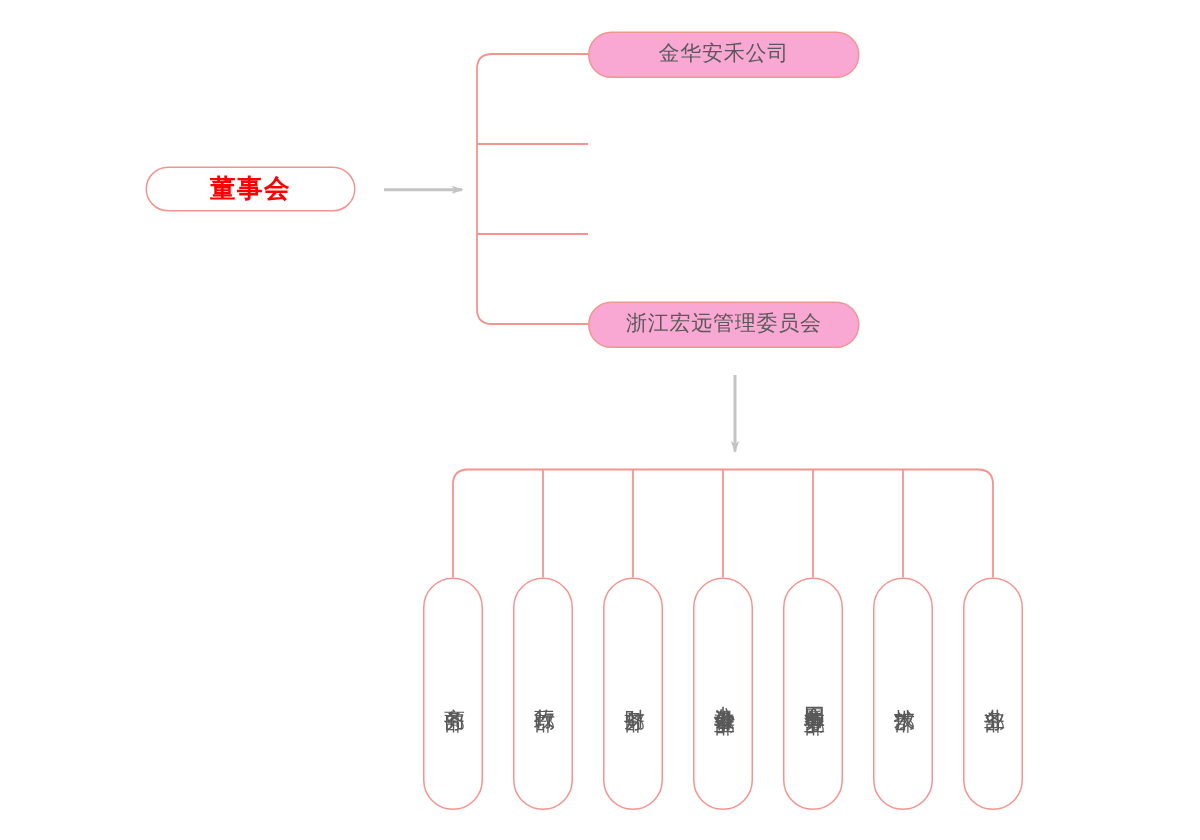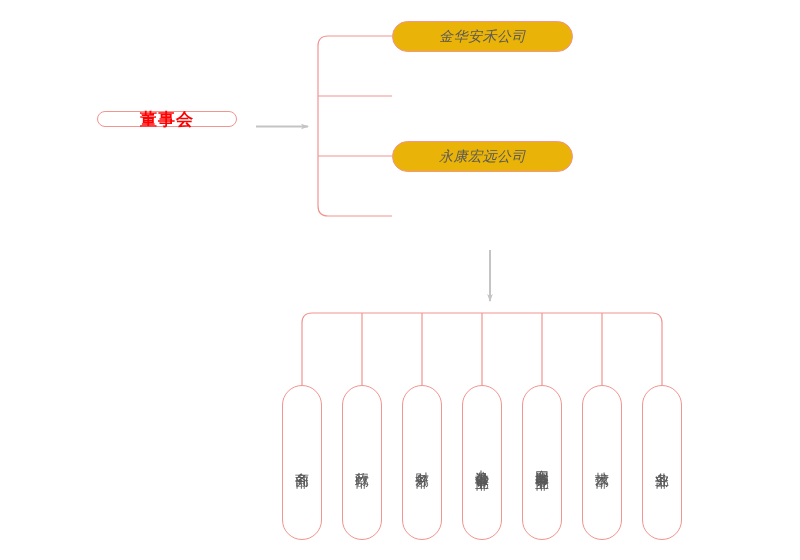--- a/index.html
+++ b/index.html
@@ -24,21 +24,21 @@
     width: 800px;
     height: 560px;
   }
 
   
   .node-root {
     position: absolute;
     left: 97px;
     top: 111px;
     width: 140px;
-    height: 16px;
+    height: 30px;
     border: 1.4px solid #f2948f;
     border-radius: 16px;
     background: #ffffff;
     display: flex;
     align-items: center;
     justify-content: center;
     box-sizing: border-box;
   }
   .node-root .label {
     color: #ff0000;
@@ -50,26 +50,25 @@
   }
 
   
   .node-sub {
     position: absolute;
     left: 392px;
     width: 181px;
     height: 31px;
     border: 1.2px solid #f2948f;
     border-radius: 16px;
-    background: #eab308;
+    background: #f9a8d4;
     display: flex;
     align-items: center;
     justify-content: center;
     box-sizing: border-box;
-    font-style: italic;
   }
   .node-sub .label {
     color: #595959;
     font-size: 14px;
     line-height: 1;
     white-space: nowrap;
     letter-spacing: 0.5px;
   }
 
   
@@ -130,22 +129,22 @@
     <line x1="602" y1="313" x2="602" y2="385" stroke="#f2948f" stroke-width="1.2"></line>
   </svg>
 
   <div class="node-root">
     <span class="label">董事会</span>
   </div>
 
   <div class="node-sub" style="top:20.5px;">
     <span class="label">金华安禾公司</span>
   </div>
-  <div class="node-sub" style="top:140.5px;">
-    <span class="label">永康宏远公司</span>
+  <div class="node-sub" style="top:200.5px;">
+    <span class="label">浙江宏远管理委员会</span>
   </div>
 
   <div class="node-dept" style="left:282px;">
     <span class="label">商务部</span>
   </div>
   <div class="node-dept" style="left:342px;">
     <span class="label">行政部</span>
   </div>
   <div class="node-dept" style="left:402px;">
     <span class="label">财务部</span>

